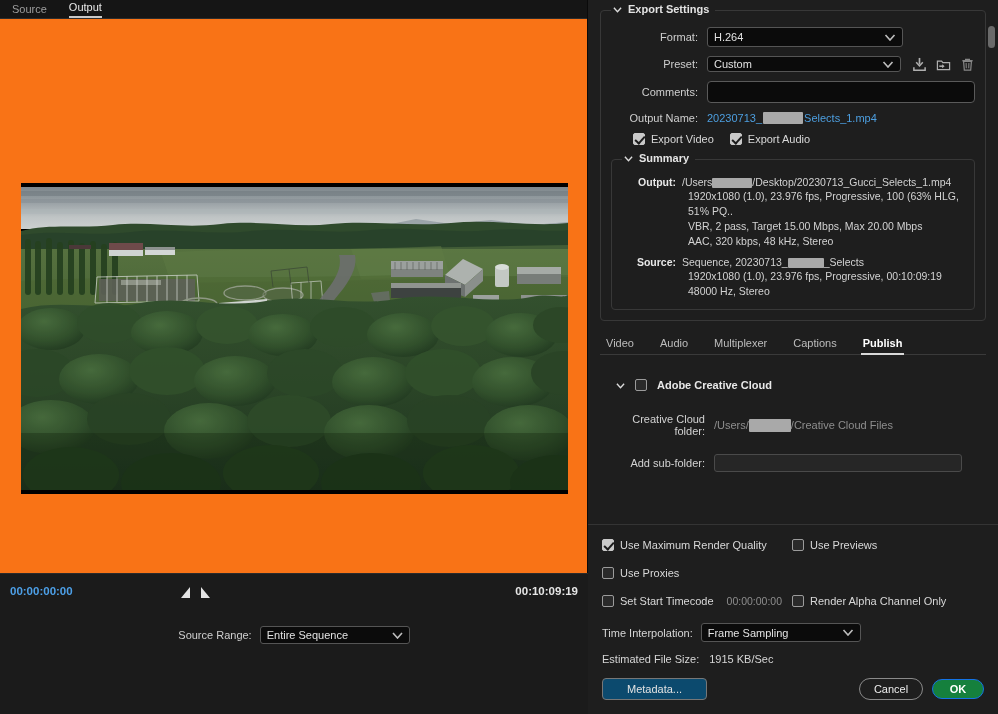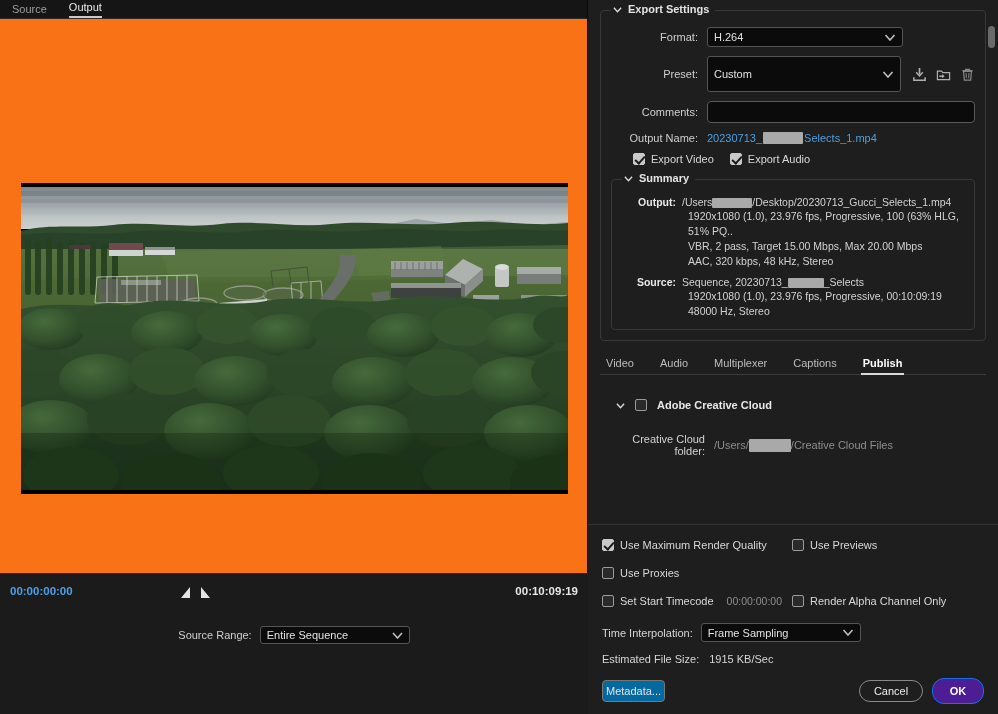--- a/index.html
+++ b/index.html
@@ -164,21 +164,21 @@
     color: #e4e4e4;
   }
   .twisty { width: 9px; height: 9px; flex: none; cursor: pointer; }
 
   .frow { display: flex; align-items: center; margin-bottom: 9px; }
   .frow .flabel {
     width: 96px; text-align: right; padding-right: 9px;
     font-size: 11px; color: #cfcfcf; flex: none;
   }
   .dd-format { width: 196px; height: 20px; }
-  .dd-preset { width: 196px; height: 36px; }
+  .dd-preset { width: 196px; height: 16px; }
   .preset-icons { display: flex; gap: 9px; margin-left: 11px; align-items: center; }
   .picon { width: 15px; height: 15px; cursor: pointer; opacity: .82; }
 
   .comments-input {
     width: 268px; height: 22px;
     background: #0b0b0b;
     border: 1px solid #5a5a5a;
     border-radius: 4px;
     outline: none;
     color: #e0e0e0;
@@ -279,30 +279,30 @@
   .est-row { font-size: 11px; color: #d6d6d6; display: flex; gap: 10px; margin-bottom: 13px; }
   .est-row b { font-weight: normal; }
 
   .btn-row { display: flex; align-items: center; }
   .btn {
     font-size: 11px; border-radius: 12px; cursor: pointer;
     display: flex; align-items: center; justify-content: center;
     font-family: "Liberation Sans", sans-serif;
   }
   .btn-meta {
-    background: #0369a1; border: 1px solid #777; color: #e2e2e2;
-    height: 22px; padding: 0 3px; border-radius: 4px;
+    background: #0c4a6e; border: 1px solid #777; color: #e2e2e2;
+    height: 22px; padding: 0 24px; border-radius: 4px;
   }
   .btn-cancel {
     background: #1e1e1e; border: 1px solid #8a8a8a; color: #ececec;
     height: 22px; width: 64px; margin-left: auto;
   }
   .btn-ok {
-    background: #4c1d95; border: 1px solid #1473e6; color: #fff;
-    height: 26px; width: 52px; margin-left: 9px; font-weight: bold;
+    background: #15803d; border: 1px solid #1473e6; color: #fff;
+    height: 20px; width: 52px; margin-left: 9px; font-weight: bold;
   }
   .opt-half { width: 186px; display: flex; align-items: center; }
 </style>
 </head>
 <body>
 
 <div id="app">
 
   <div id="left-pane">
 
@@ -651,20 +651,24 @@
 
         <div class="cc-folder-row">
           <span class="flabel">Creative Cloud folder:</span>
           <span class="cc-path">
             <span>/Users/</span>
               <span class="redact" style="width:42px;height:13px;margin:0 0px;"></span>
               <span>/Creative Cloud Files</span>
           </span>
         </div>
 
+        <div class="subfolder-row">
+          <span class="flabel">Add sub-folder:</span>
+          <input class="subfolder-input" type="text" placeholder="" style="">
+        </div>
 
       </div>
 
       <div id="panel-scrollbar">
         <div class="thumb"></div>
       </div>
     </div>
 
     <div id="bottom-options">
       <div class="opt-row">

